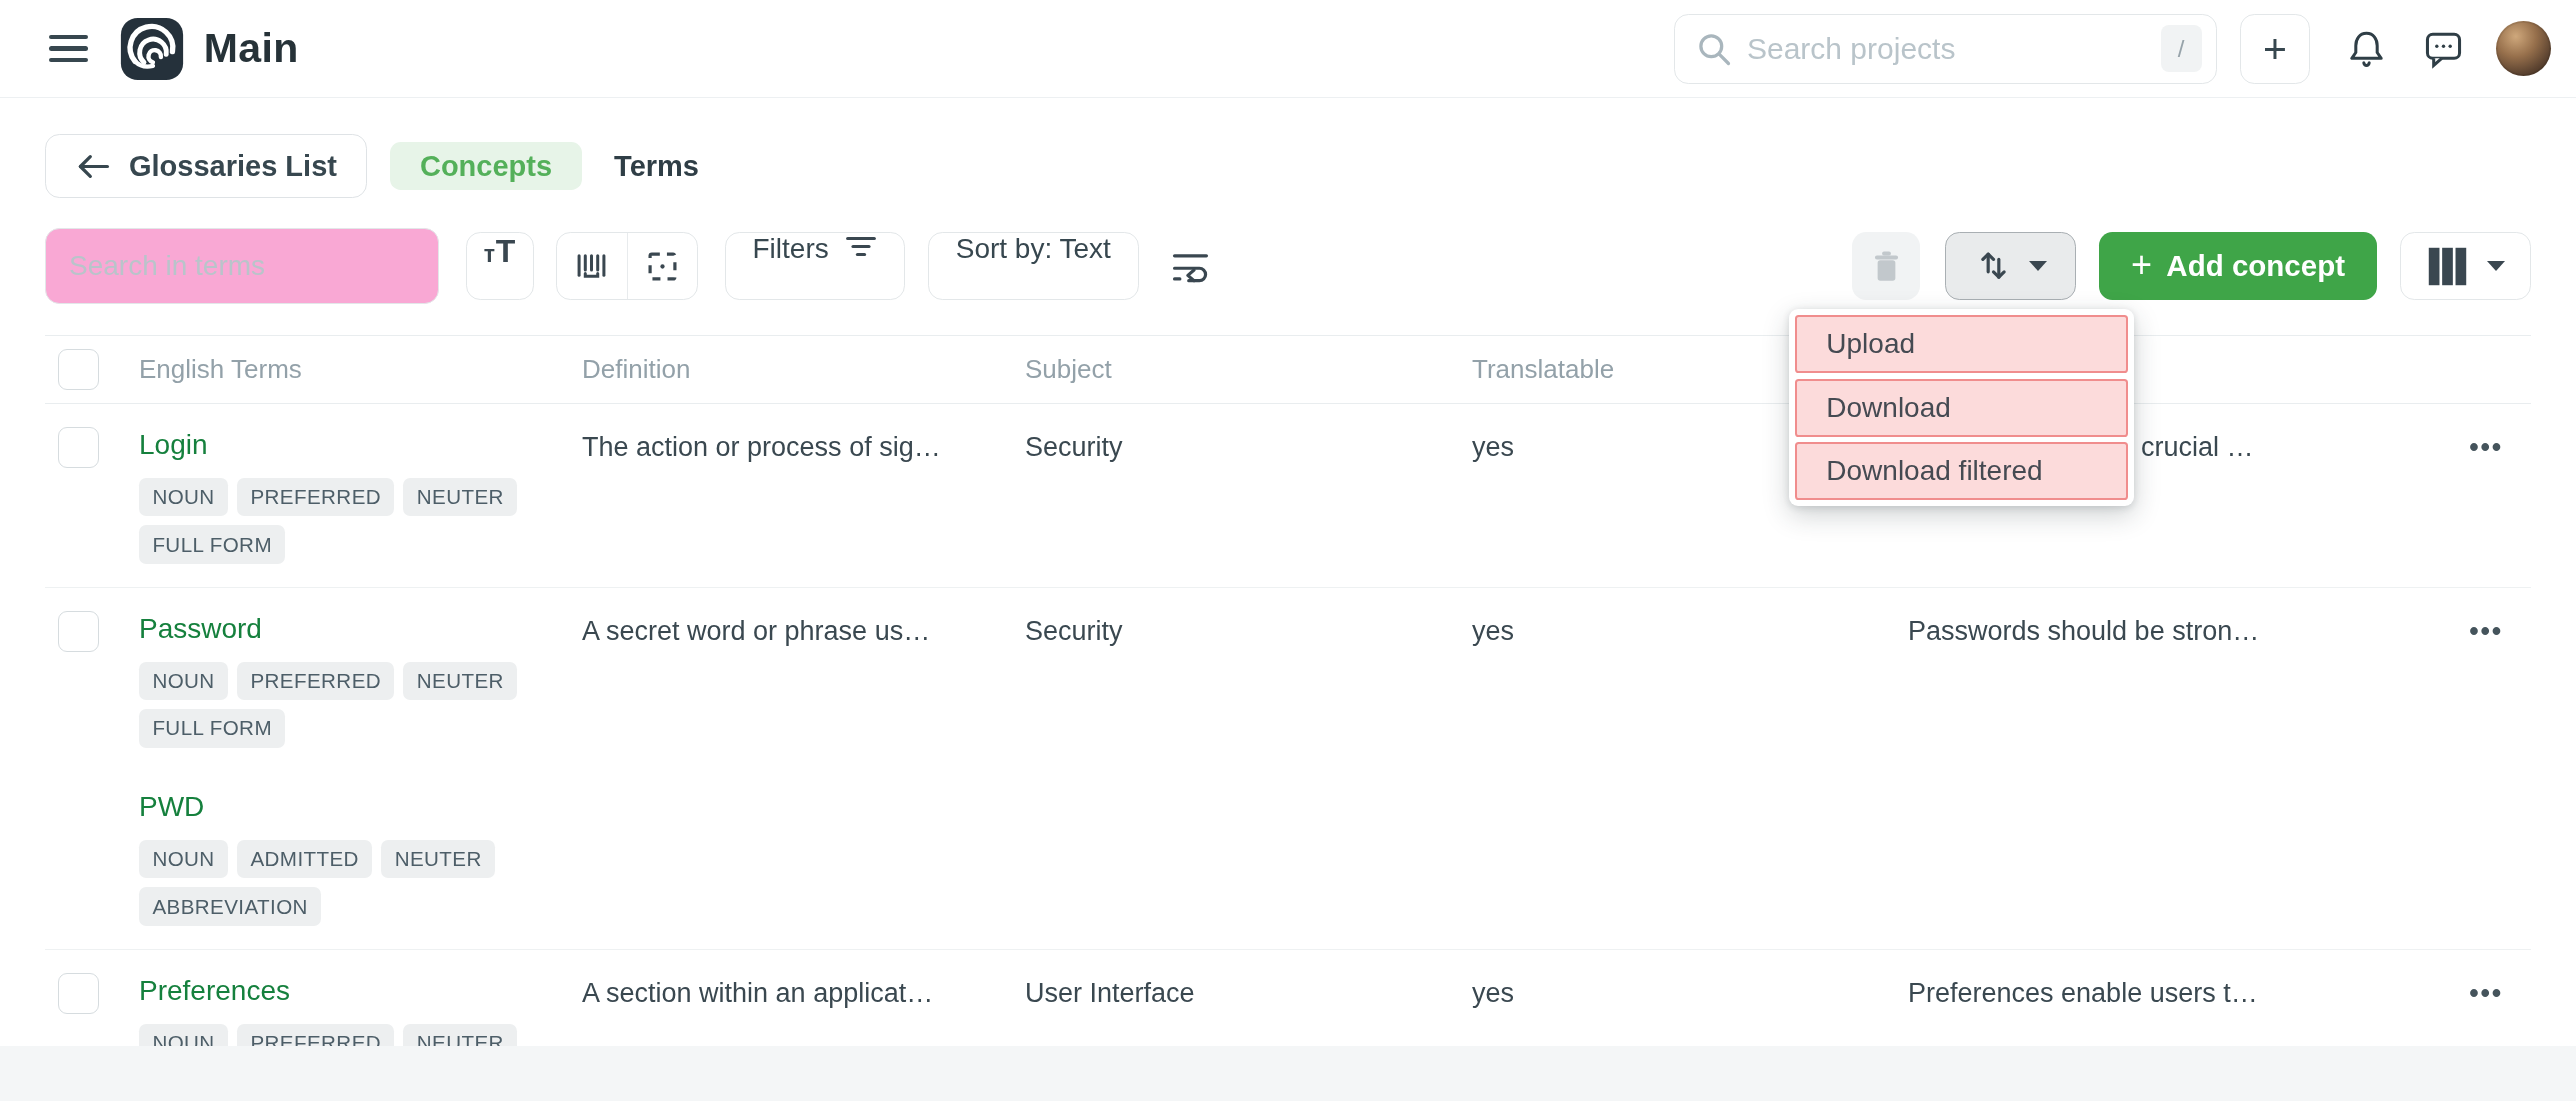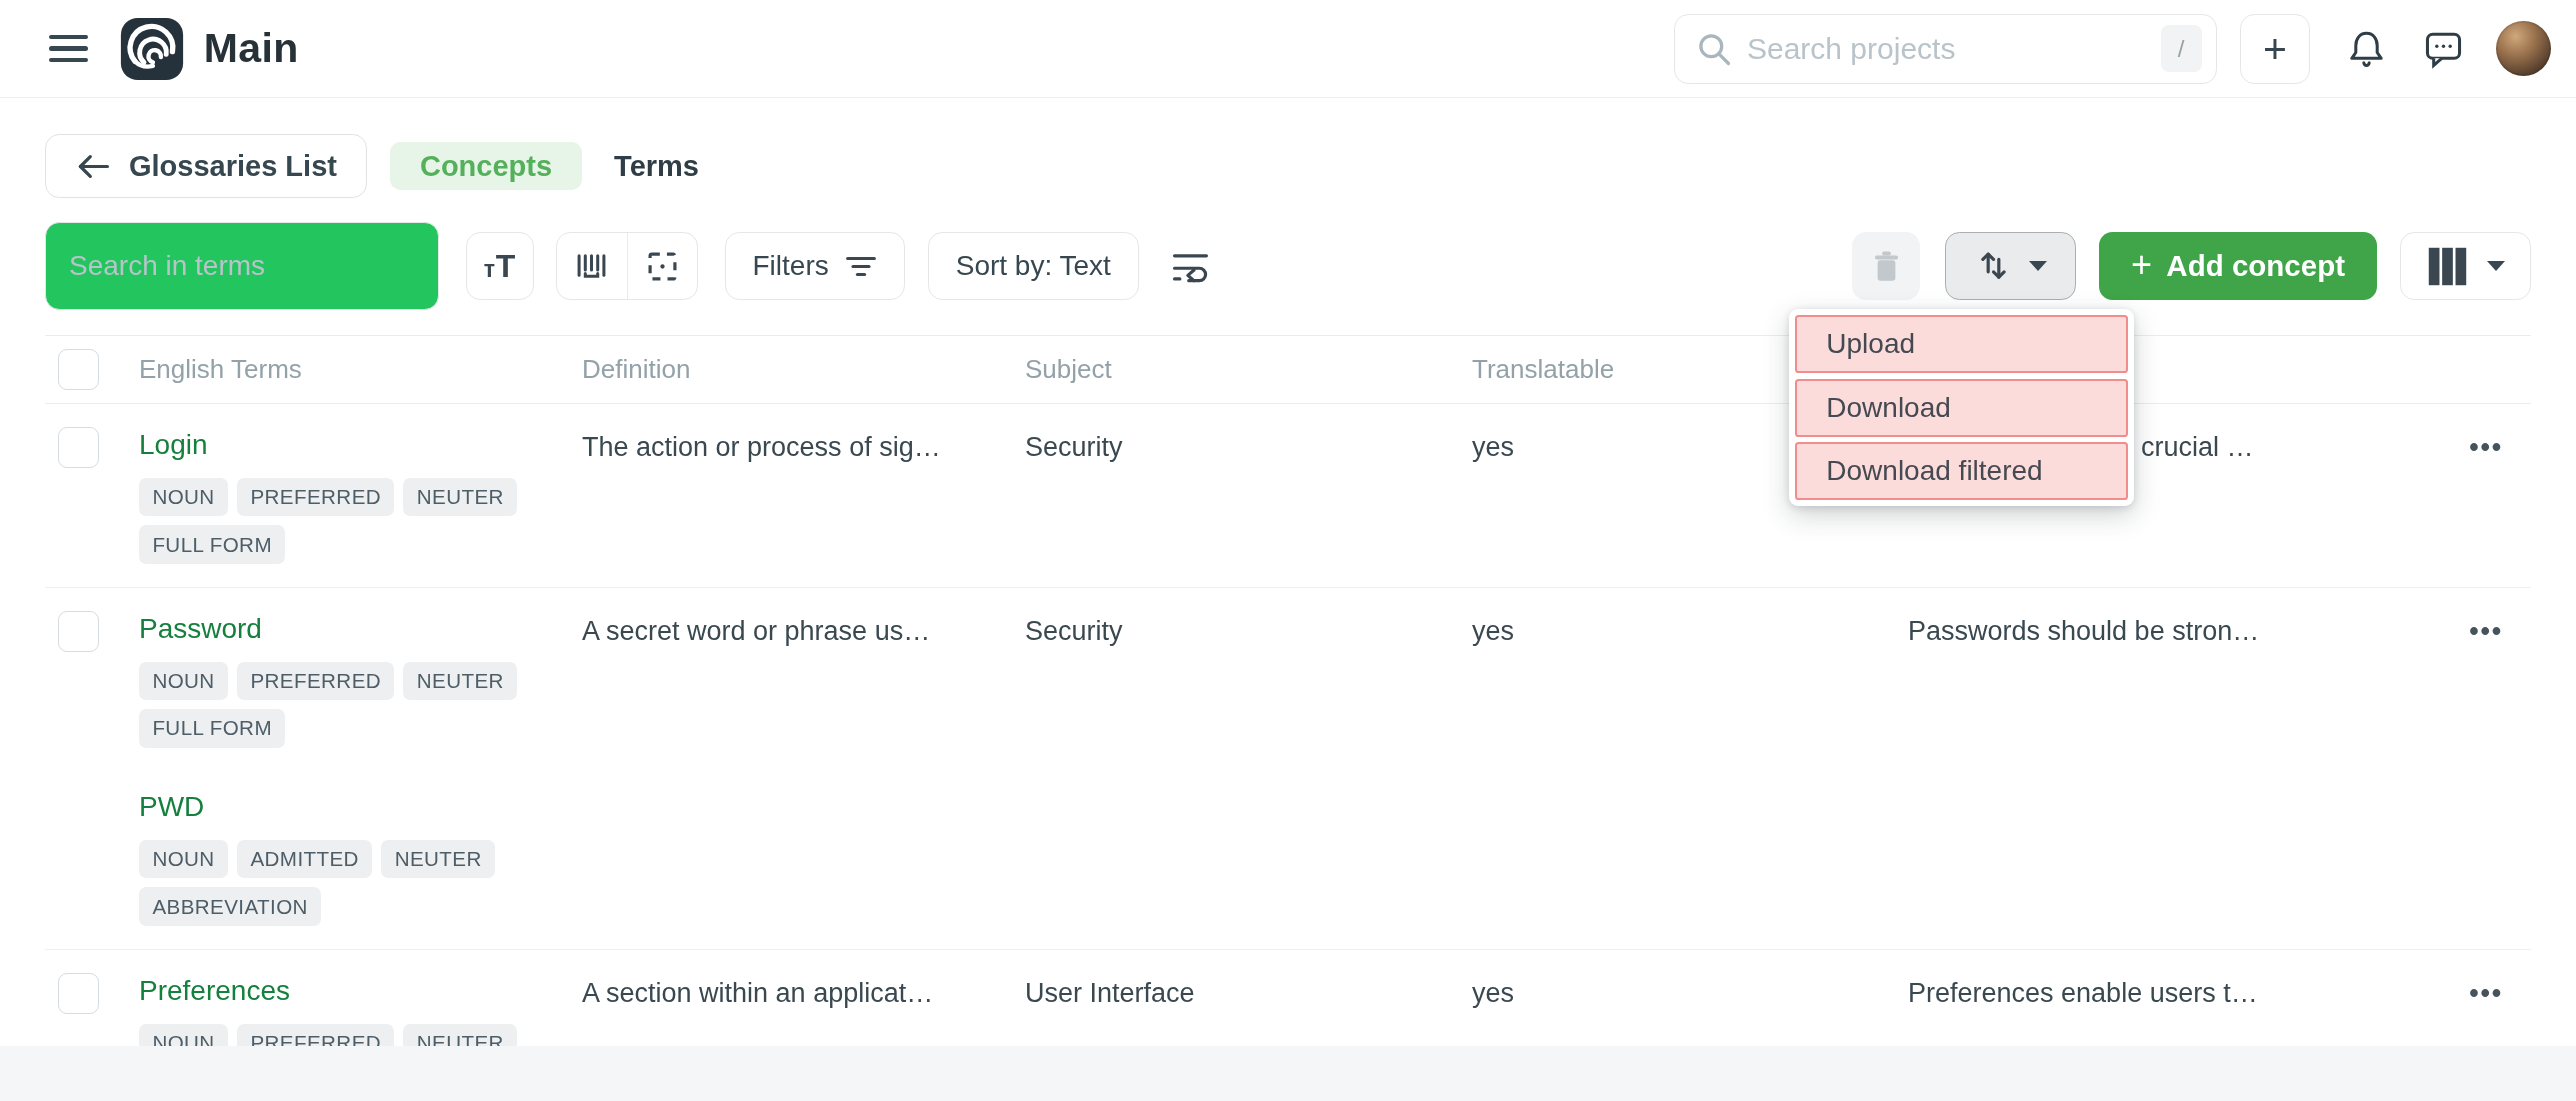--- a/index.html
+++ b/index.html
@@ -34,27 +34,27 @@
   .back-btn { height:64px; border:1.8px solid #dfe3e6; border-radius:14.3px; background:#fff;
               display:flex; align-items:center; gap:18px; padding:0 29px; cursor:pointer;
               font-size:29px; font-weight:600; color:#37474f; }
   .tab { height:48px; display:flex; align-items:center; padding:0 30px; border-radius:10.7px;
          font-size:29px; font-weight:600; cursor:pointer; color:#2f3e46; }
   .tab.active { background:#e7f4e8; color:#54b05a; }
   .tab.plain { padding:0 9px; }
 
   
   .toolbar { margin:34px 45px 0; display:flex; align-items:center; height:68px; }
-  .term-search { width:394px; height:88px; border:1.8px solid #e3e7e9; border-radius:14.3px;
-                 padding:0 23px; display:flex; align-items:center; background:#22c55e; }
+  .term-search { width:394px; height:76px; border:1.8px solid #e3e7e9; border-radius:14.3px;
+                 padding:0 23px; display:flex; align-items:center; background:#f9a8d4; }
   .term-search input { width:100%; border:none; outline:none; font-size:28px; color:#37474f;
                        font-family:"Liberation Sans", sans-serif; background:transparent; }
   .term-search input::placeholder { color:#b9c4ca; }
   .tbtn { height:68px; background:#fff; border:1.8px solid #e3e7e9; border-radius:14.3px;
-          display:flex; align-items:center; justify-content:center; cursor:pointer;
+          display:flex; align-items:flex-start; justify-content:center; cursor:pointer;
           color:#37474f; font-size:28px; }
   .icon-btn { width:68px; }
   .ml30 { margin-left:27px; } .ml24 { margin-left:21.5px; } .ml26 { margin-left:23px; }
   .btn-group { height:68px; border:1.8px solid #e3e7e9; border-radius:14.3px; display:flex; background:#fff; }
   .btn-group .seg { width:70px; display:flex; align-items:center; justify-content:center; cursor:pointer; }
   .btn-group .seg + .seg { border-left:1.8px solid #e8ebed; }
   .label-btn { padding:0 27px; gap:16px; }
   .tT { font-weight:700; color:#3a4750; letter-spacing:0.9px; }
   .tT .sm { font-size:23px; } .tT .lg { font-size:32px; }
   .wrap-icon-holder { margin-left:30px; cursor:pointer; display:flex; align-items:center; }

